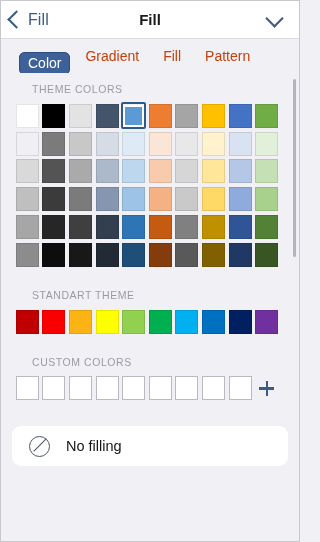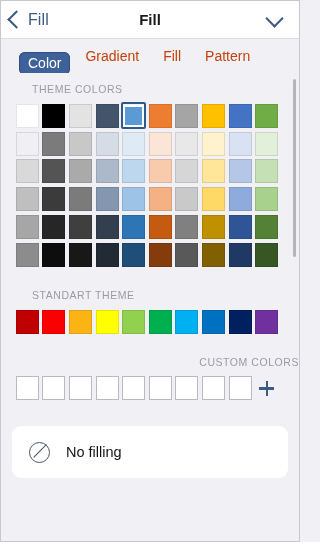--- a/index.html
+++ b/index.html
@@ -131,21 +131,21 @@
 
   
   .std-wrap{padding-top:20px;}
   .row10{
     display:grid;
     grid-template-columns:repeat(10, 26.6px);
     margin-left:13px;
   }
 
   
-  .cust-wrap{padding-top:20px;text-align:right;}
+  .cust-wrap{padding-top:20px;}
   .sw-empty{
     width:23px;height:24px;
     box-sizing:border-box;
     background:#ffffff;
     border:1px solid #b9b9c2;
   }
   .plus-btn{
     width:26.6px;height:27.8px;
     display:flex;align-items:center;justify-content:center;
     cursor:pointer;
@@ -156,21 +156,21 @@
   }
   .plus-glyph::before,.plus-glyph::after{
     content:"";position:absolute;background:#3d5a80;
   }
   .plus-glyph::before{left:0;top:6.4px;width:15px;height:2.2px;}
   .plus-glyph::after{top:0;left:6.4px;height:15px;width:2.2px;}
 
   
   .nofill-wrap{padding:24px 11px 0 11px;}
   .nofill{
-    height:52px;
+    height:40px;
     background:#ffffff;
     border-radius:9px;
     display:flex;align-items:center;
     padding-left:17px;
     gap:16px;
     cursor:pointer;
   }
   .nofill-icon{
     width:19px;height:19px;border-radius:50%;
     border:1.4px solid #4a5568;

